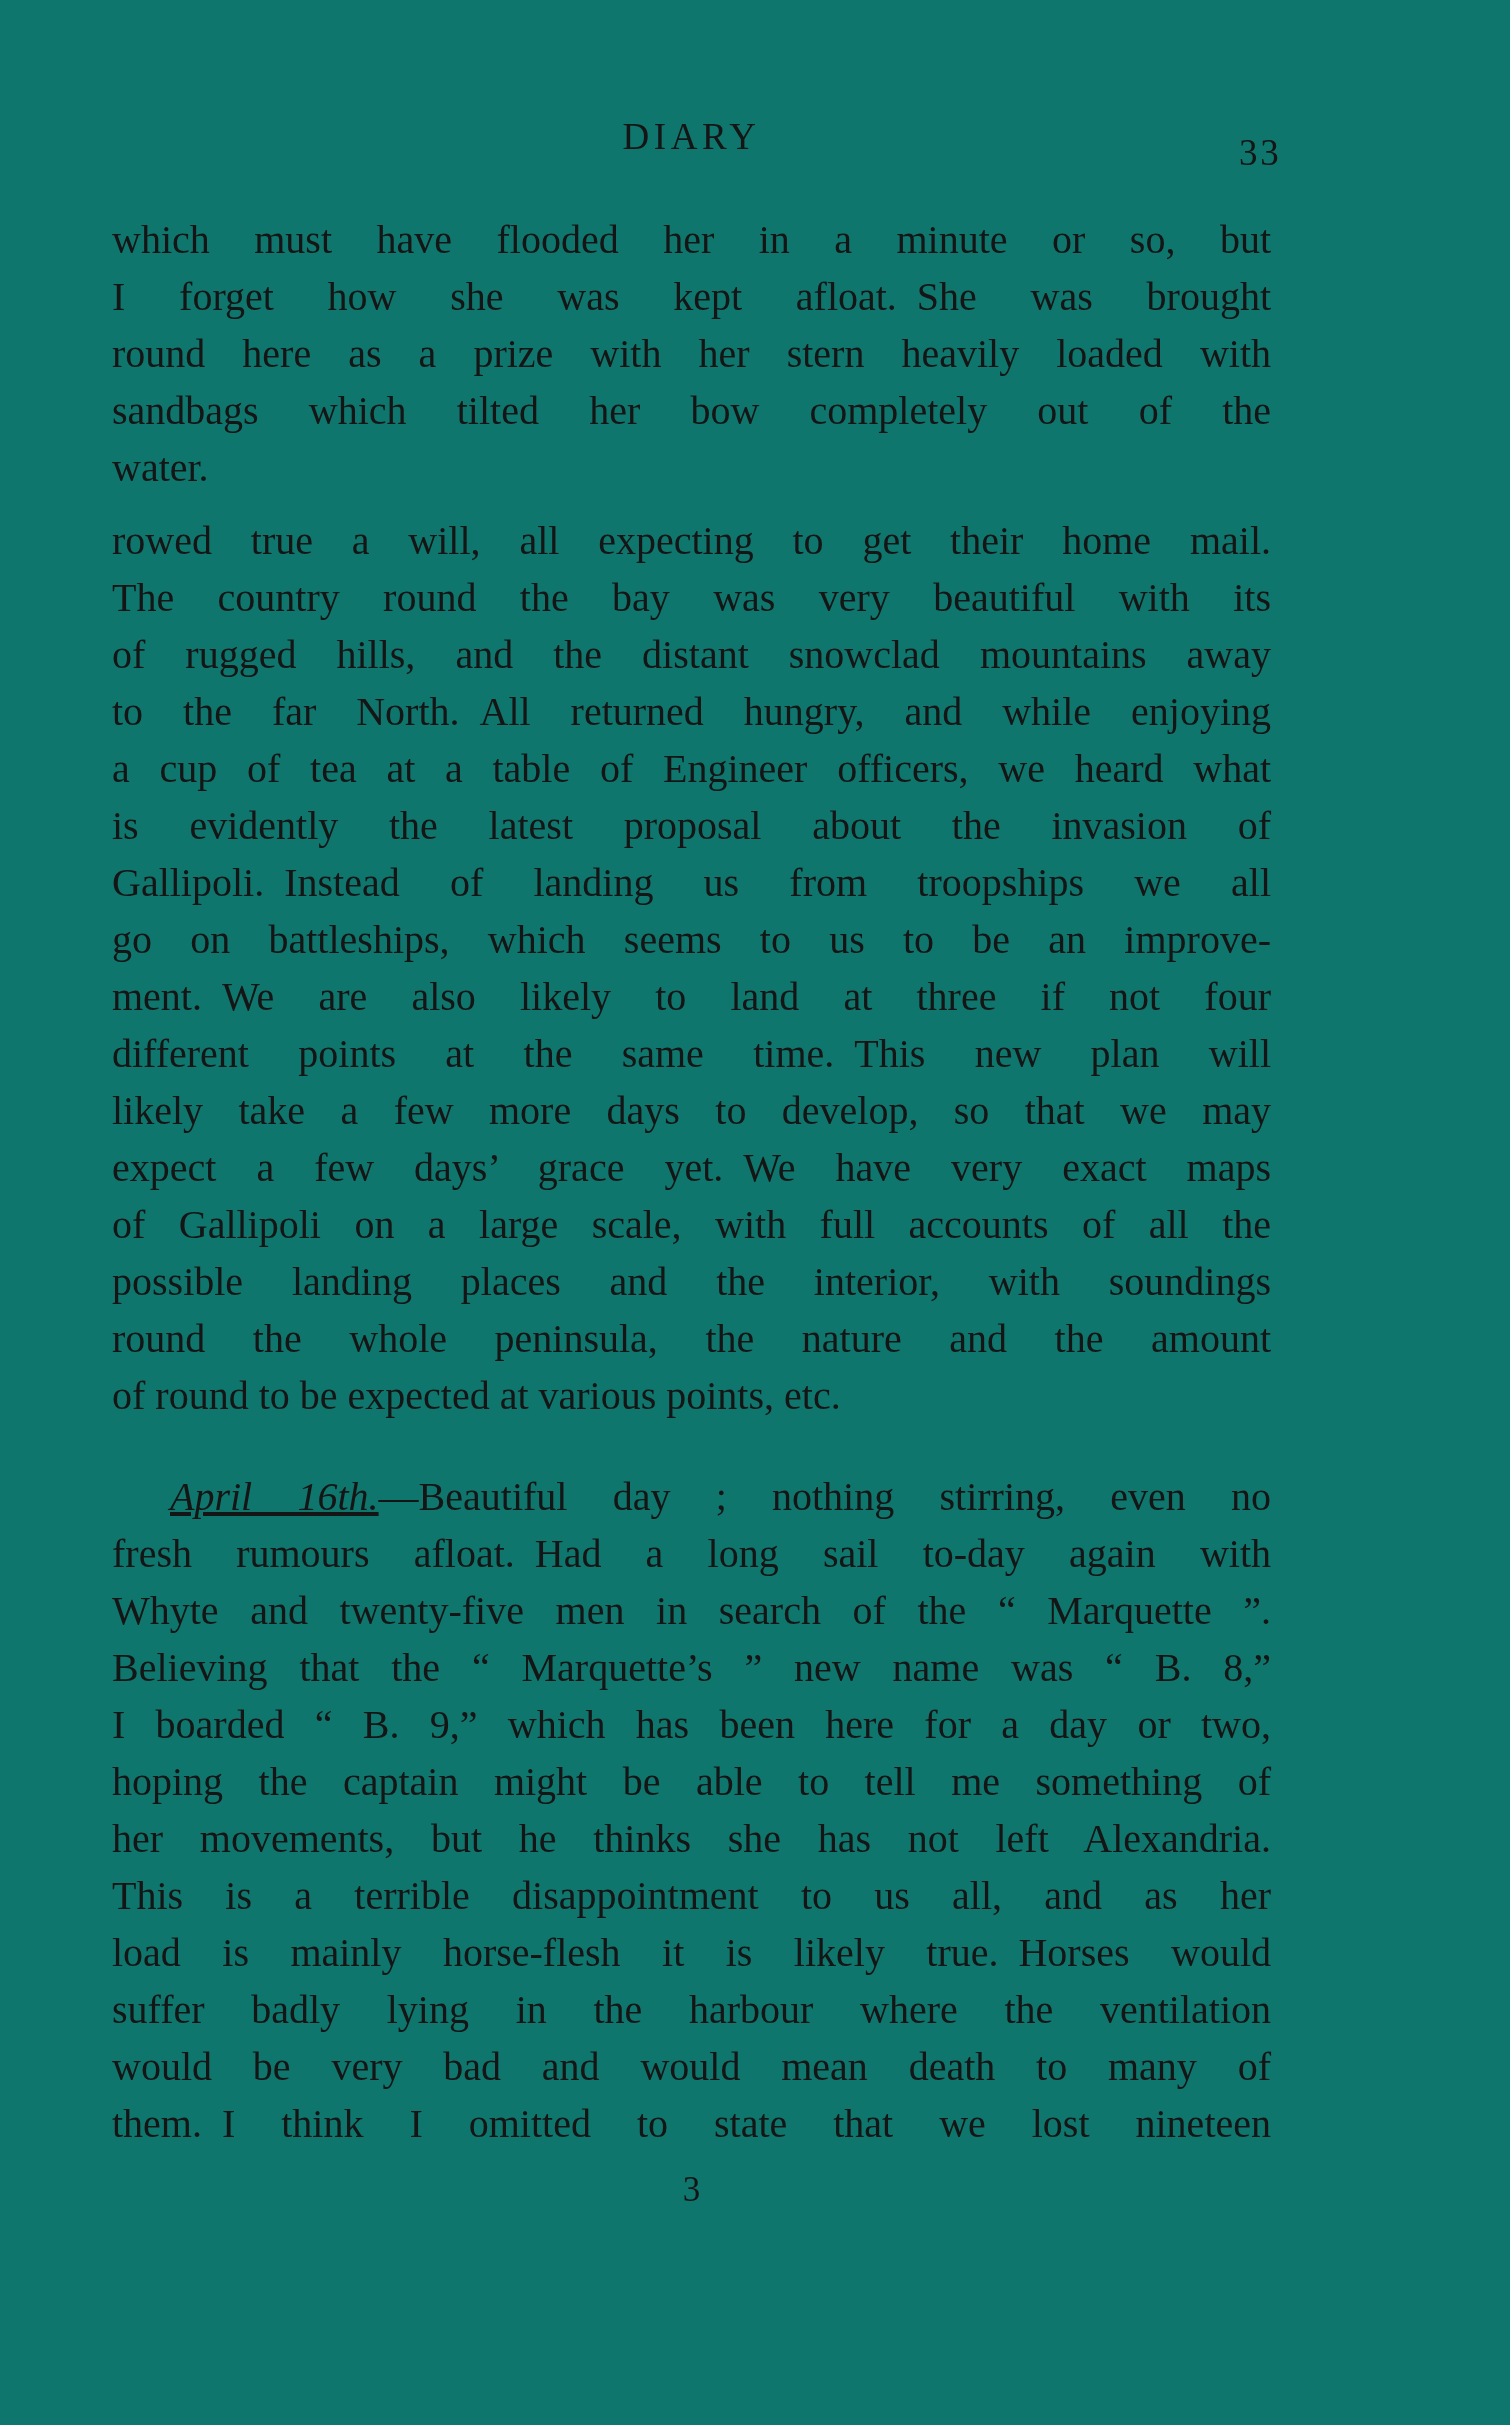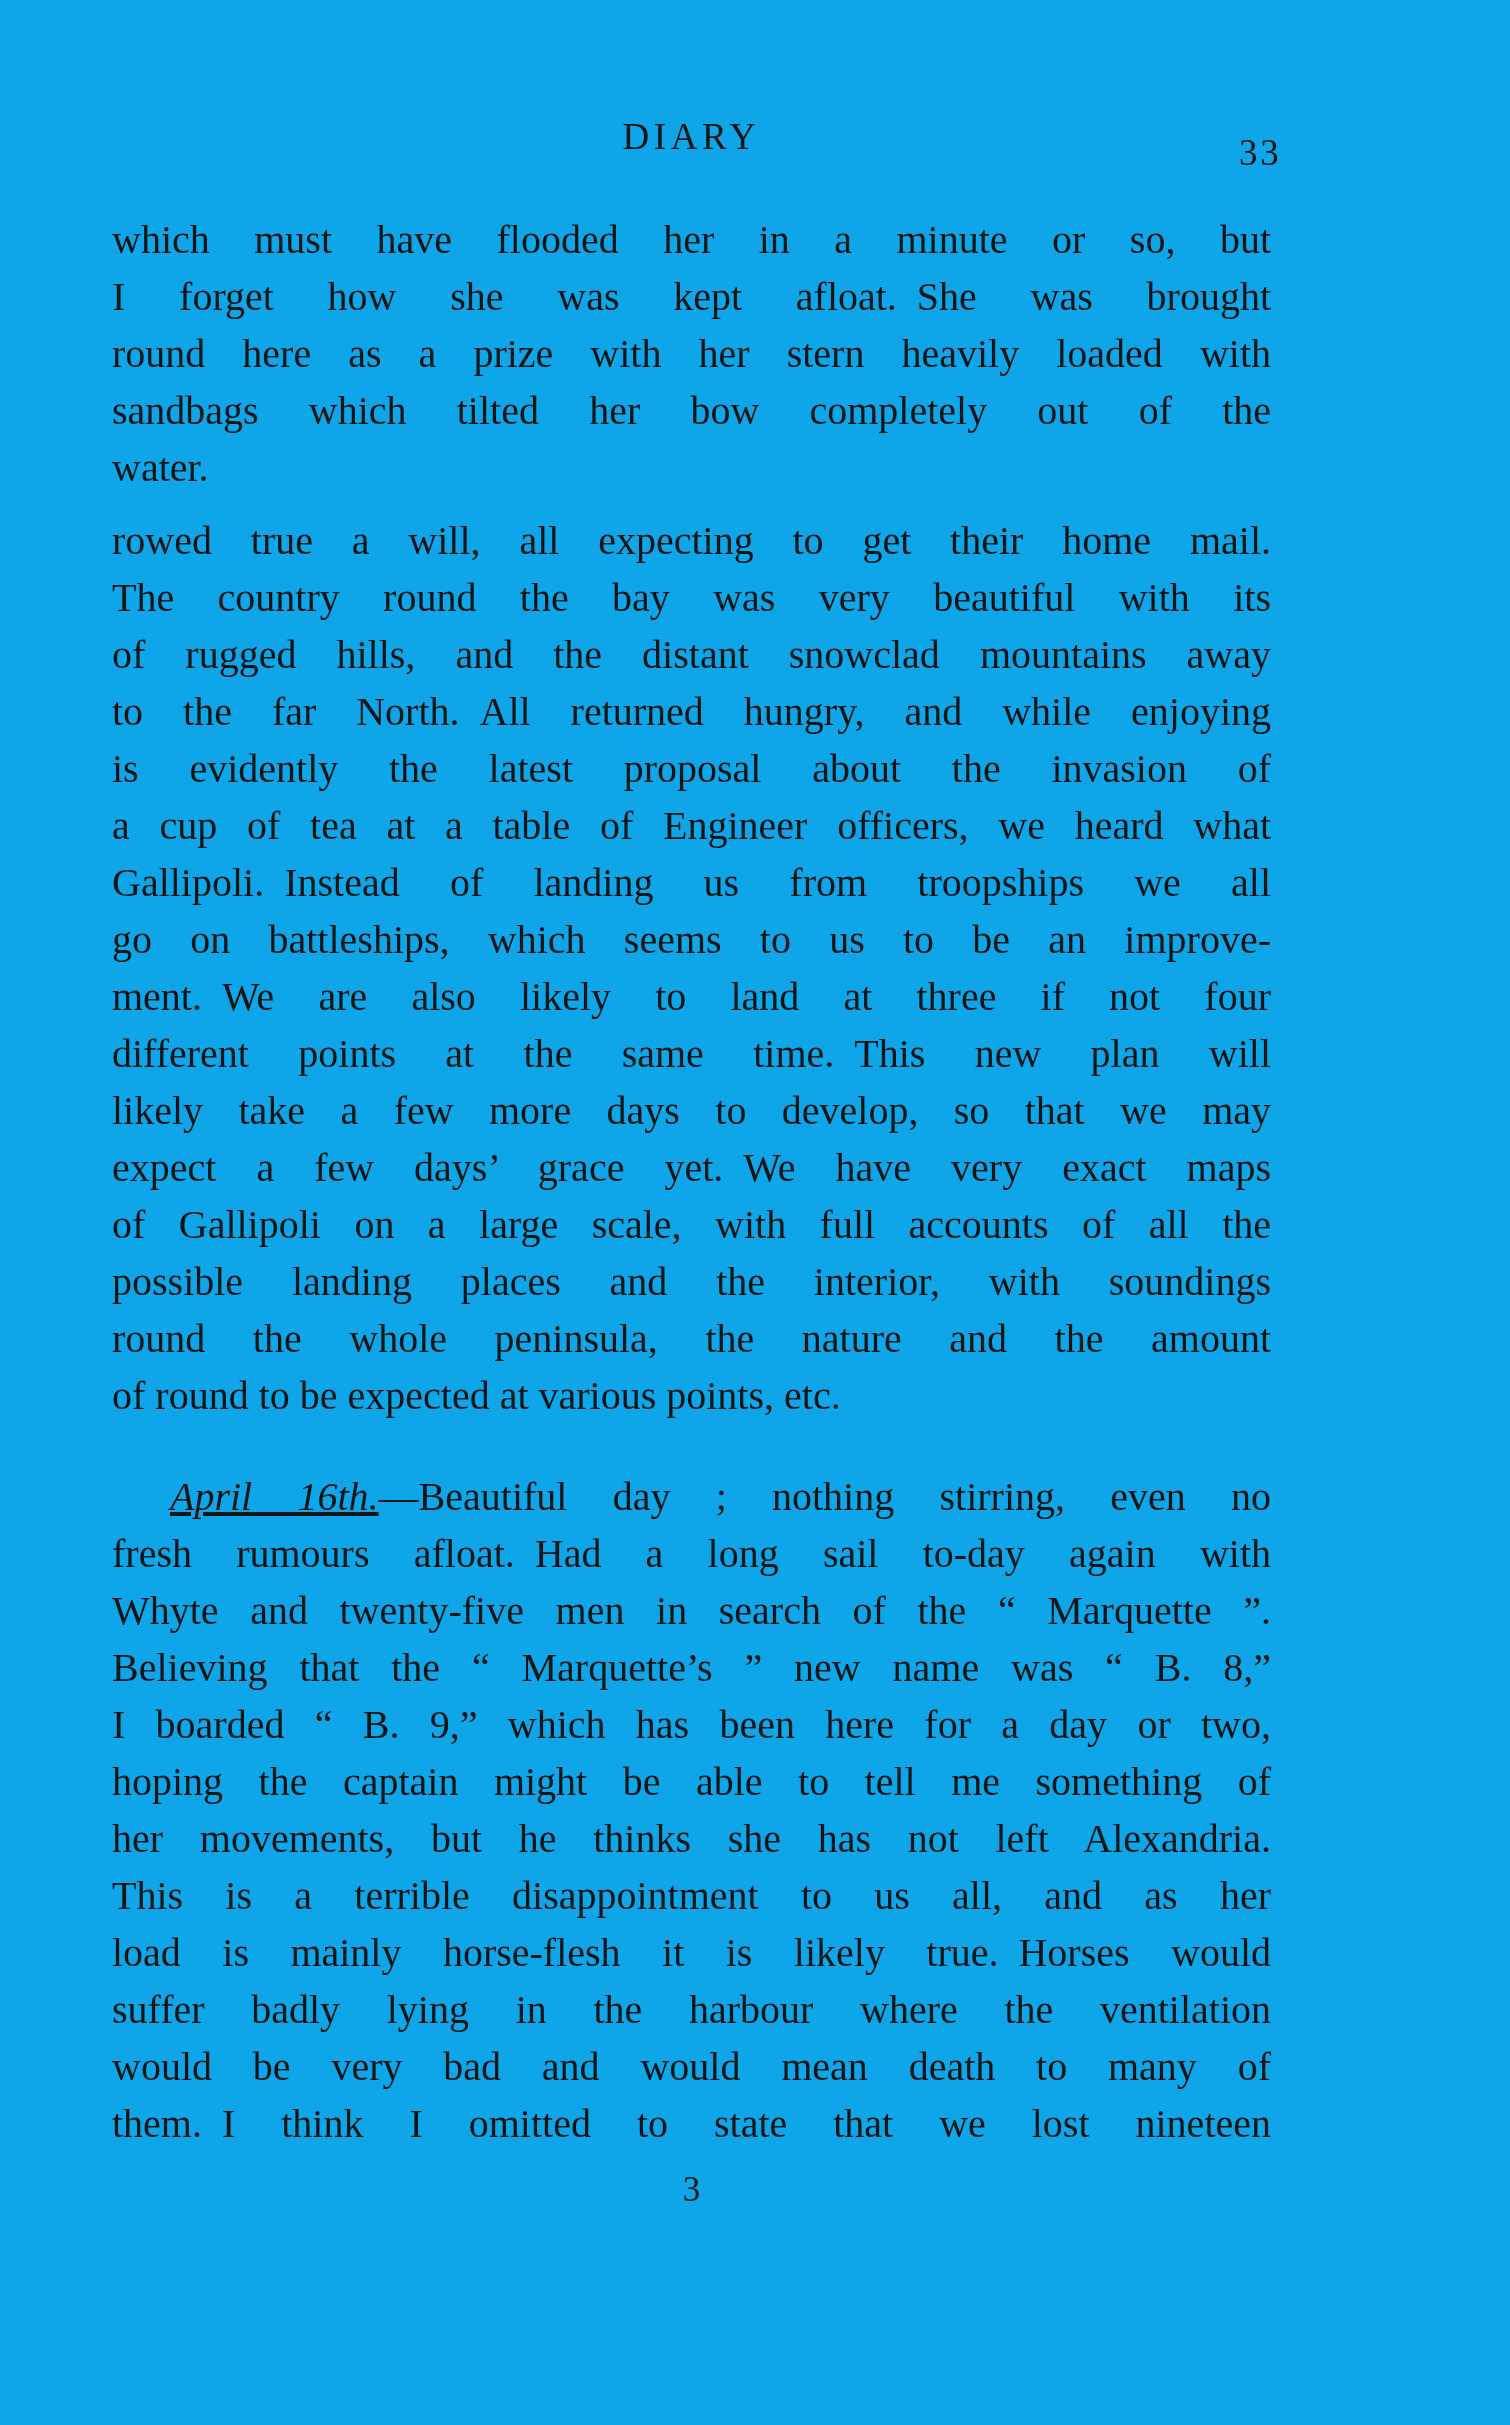--- a/index.html
+++ b/index.html
@@ -1,20 +1,20 @@
 <!DOCTYPE html>
 <html style="font-size:14.6px"><head>
 <meta charset="utf-8">
 <style>
   html, body { margin: 0; padding: 0; background: #e8e8e8; }
   .page {
     position: relative;
     width: 1511px;
     height: 2426px;
-    background: #0ea5e9;
+    background: #0f766e;
     color: #151515;
     font-family: "Liberation Serif", "DejaVu Serif", serif;
     overflow: hidden;
   }
   .running-head {
     position: absolute;
     left: 96px;
     top: 115px;
     width: 1191px;
     height: 55px;
@@ -80,22 +80,22 @@
       <div class="line">round here as a prize with her stern heavily loaded with</div>
       <div class="line">sandbags which tilted her bow completely out of the</div>
       <div class="line end">water.</div>
     </div>
 
     <div class="para">
       <div class="line">rowed true a will, all expecting to get their home mail.</div>
       <div class="line">The country round the bay was very beautiful with its</div>
       <div class="line">of rugged hills, and the distant snowclad mountains away</div>
       <div class="line">to the far North. All returned hungry, and while enjoying</div>
+      <div class="line">a cup of tea at a table of Engineer officers, we heard what</div>
       <div class="line">is evidently the latest proposal about the invasion of</div>
-      <div class="line">a cup of tea at a table of Engineer officers, we heard what</div>
       <div class="line">Gallipoli. Instead of landing us from troopships we all</div>
       <div class="line">go on battleships, which seems to us to be an improve-</div>
       <div class="line">ment. We are also likely to land at three if not four</div>
       <div class="line">different points at the same time. This new plan will</div>
       <div class="line">likely take a few more days to develop, so that we may</div>
       <div class="line">expect a few days’ grace yet. We have very exact maps</div>
       <div class="line">of Gallipoli on a large scale, with full accounts of all the</div>
       <div class="line">possible landing places and the interior, with soundings</div>
       <div class="line">round the whole peninsula, the nature and the amount</div>
       <div class="line end">of round to be expected at various points, etc.</div>

